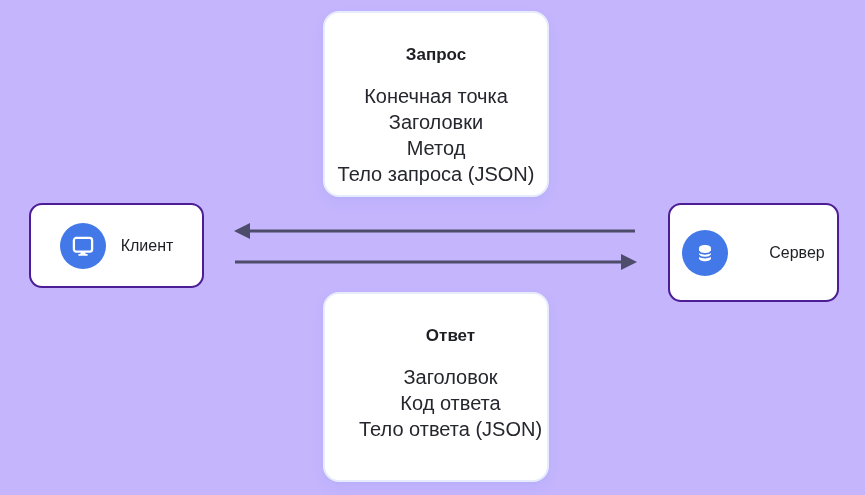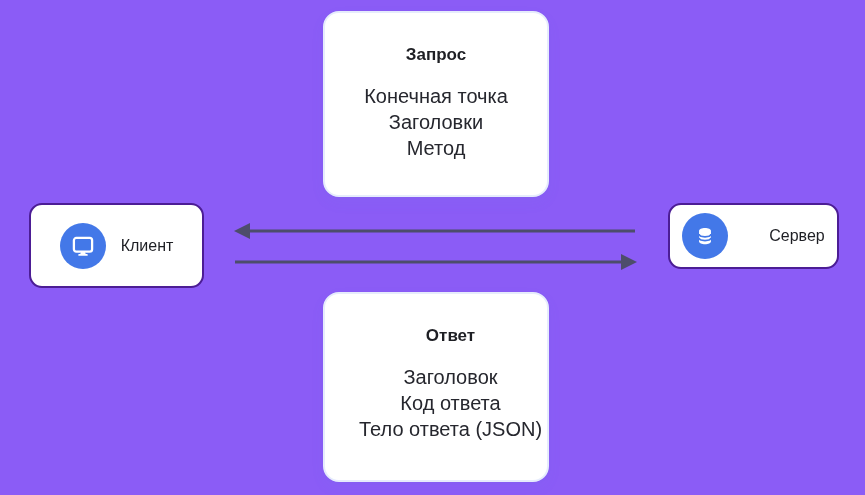--- a/index.html
+++ b/index.html
@@ -3,21 +3,21 @@
 <meta charset="utf-8">
 <style>
   * { margin: 0; padding: 0; box-sizing: border-box; }
   html, body { background: #ffffff; }
   body { font-family: "Liberation Sans", "DejaVu Sans", sans-serif; }
 
   .canvas {
     position: relative;
     width: 865px;
     height: 495px;
-    background: #8b5cf6;
+    background: #c4b5fd;
     overflow: hidden;
   }
 
   
   .card {
     position: absolute;
     background: #ffffff;
     border: 2px solid #e6ecfc;
     border-radius: 16px;
     box-shadow: 0 6px 14px rgba(100,130,220,0.07), 0 1px 3px rgba(100,130,220,0.05);
@@ -46,21 +46,21 @@
     position: absolute;
     background: #ffffff;
     border: 2px solid #4c1d95;
     border-radius: 13px;
     display: flex;
     align-items: center;
     justify-content: center;
     gap: 15px;
   }
   .node-client { left: 29px; top: 203px; width: 175px; height: 85px; }
-  .node-server { left: 668px; top: 203px; width: 171px; height: 66px; gap: 41px; }
+  .node-server { left: 668px; top: 203px; width: 171px; height: 99px; gap: 41px; }
 
   .node-circle {
     width: 46px;
     height: 46px;
     border-radius: 50%;
     background: #4378e8;
     display: flex;
     align-items: center;
     justify-content: center;
     flex: 0 0 auto;
@@ -84,20 +84,21 @@
 <body>
 
 <div class="canvas">
 
   <div class="card card-request">
     <div class="card-title">Запрос</div>
     <div class="card-items">
       <div class="card-item">Конечная точка</div>
       <div class="card-item">Заголовки</div>
       <div class="card-item">Метод</div>
+      <div class="card-item">Тело запроса (JSON)</div>
     </div>
   </div>
 
   <svg class="arrows" viewBox="0 0 416 62" xmlns="http://www.w3.org/2000/svg" aria-hidden="true">
 
     <g>
       <line x1="407" y1="19" x2="20" y2="19" stroke="#4d4d6b" stroke-width="3.2"></line>
       <polygon points="6,19 22,11 22,27" fill="#4d4d6b"></polygon>
     </g>
 

